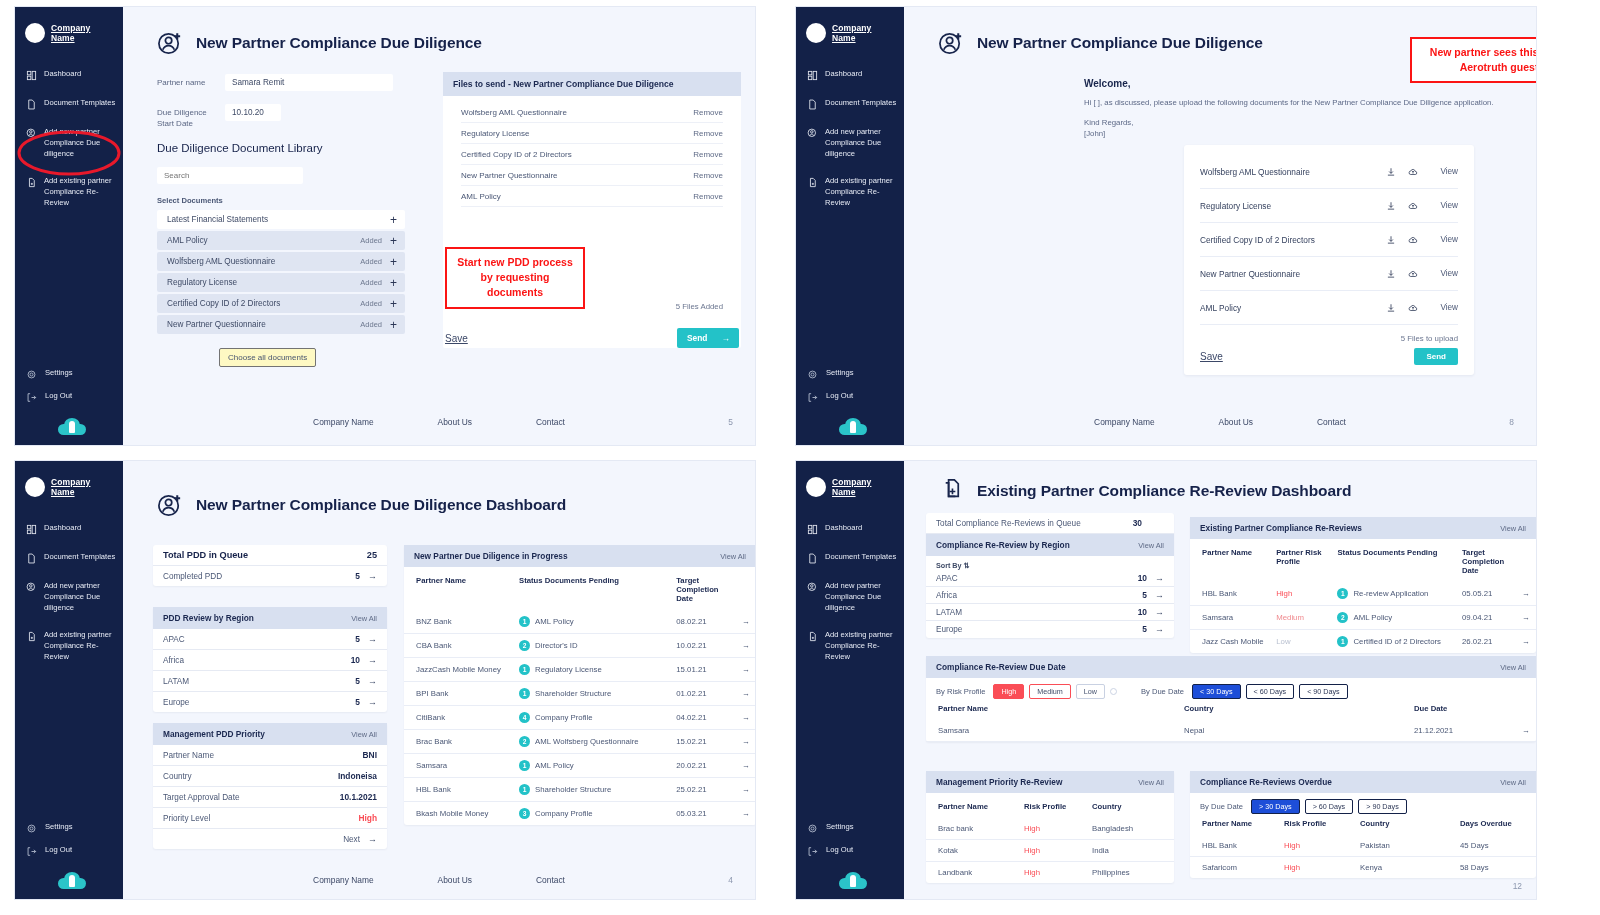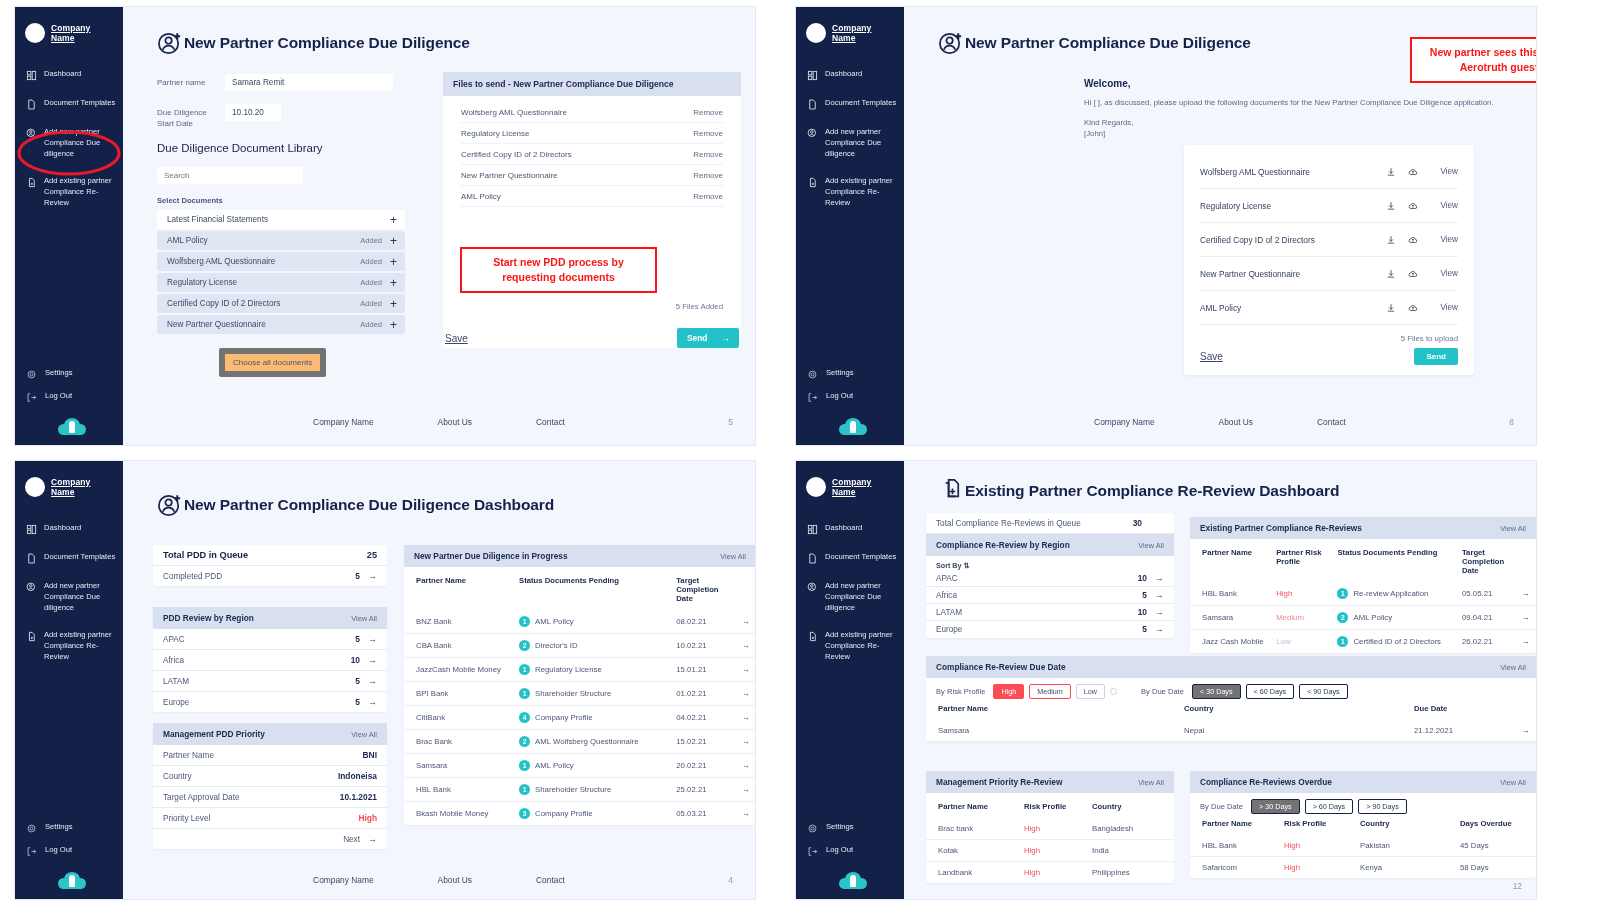--- a/index.html
+++ b/index.html
@@ -49,21 +49,21 @@
 
   
   .cloud { position: relative; width: 28px; height: 17px; }
   .cloud .c1 { position: absolute; left: 0; bottom: 0; width: 28px; height: 11px; background: #2bc4c9; border-radius: 7px; }
   .cloud .c2 { position: absolute; left: 6px; top: 0; width: 16px; height: 14px; background: #2bc4c9; border-radius: 50%; }
   .cloud .c3 { position: absolute; left: 11px; top: 3px; width: 6px; height: 12px; background: #fff; border-radius: 3px 3px 1px 1px; }
 
   
   .content { position: absolute; left: 108px; right: 0; top: 0; bottom: 0; }
 
-  .page-head { display: flex; align-items: center; gap: 0; padding: 22px 0 0 34px; }
+  .page-head { display: flex; align-items: center; gap: 12px; padding: 22px 0 0 34px; }
   .page-head .hico { width: 27px; height: 27px; color: #18254c; flex: 0 0 auto; }
   .page-head .hico svg { display: block; width: 27px; height: 27px; }
   .page-title { font-size: 15.5px; font-weight: bold; color: #16224a; letter-spacing: -.1px; }
 
   
   .form-area { padding: 18px 0 0 34px; width: 270px; }
   .frow { display: flex; align-items: flex-start; gap: 10px; margin-bottom: 13px; }
   .flabel { font-size: 8px; color: #5b6784; line-height: 1.4; width: 58px; flex: 0 0 auto; padding-top: 3px; }
   .finput {
     background: #fff; border: none; border-radius: 2px;
@@ -83,21 +83,21 @@
     display: flex; align-items: center; height: 19px;
     padding: 0 8px 0 10px; margin-bottom: 2px;
     background: #dfe5f2; border-radius: 2px; cursor: pointer;
   }
   .doc-row.first { background: #fff; }
   .doc-name { font-size: 8.2px; color: #3e4a66; flex: 1; }
   .doc-added { font-size: 7.5px; color: #6d788f; margin-right: 8px; }
   .doc-plus { font-size: 12px; color: #2c3756; line-height: 1; font-weight: 500; }
   .choose-btn {
     display: inline-block; margin: 12px 0 0 62px;
-    border: 6px solid #737373; border-radius: 2px; background: #fdba74;
+    border: 1px solid #737373; border-radius: 2px; background: #fef9c3;
     font-size: 8px; color: #48556f; padding: 4px 8px; cursor: pointer; font-family: inherit;
   }
 
   
   .files-card { position: absolute; left: 320px; top: 65px; width: 298px; background: #fff; border-radius: 2px; }
   .files-head { background: #d8e0f0; padding: 7px 10px; font-size: 8.6px; font-weight: bold; color: #1b2850; }
   .files-body { padding: 6px 18px 0 18px; min-height: 222px; position: relative; }
   .file-row {
     display: flex; align-items: center; justify-content: space-between;
     height: 21px; border-bottom: 1px solid #edf0f7;
@@ -194,21 +194,21 @@
   }
   .arrow-cell { text-align: right; color: #3d4a68; width: 18px; cursor: pointer; }
 
   .chip {
     display: inline-block; border-radius: 2px; font-size: 7.2px;
     padding: 2px 7px; margin-right: 5px; cursor: pointer;
     border: 1px solid #c9d1e2; color: #46536f; background: #fff;
   }
   .chip.sel-red { background: #fa4d56; border-color: #fa4d56; color: #fff; }
   .chip.out-red { border-color: #fa4d56; color: #3e4a66; }
-  .chip.sel-navy { background: #737373; border-color: #132148; color: #fff; }
+  .chip.sel-navy { background: #1d4ed8; border-color: #132148; color: #fff; }
   .chip.out-navy { border-color: #132148; color: #2c3756; }
   .filter-row { display: flex; align-items: center; padding: 6px 10px 2px 10px; }
   .filter-lbl { font-size: 7.6px; color: #4b5876; margin-right: 8px; }
   .circ-ghost { width: 7px; height: 7px; border-radius: 50%; border: 1px solid #ccd4e4; display: inline-block; }
 
   .sortby { font-size: 7.2px; font-weight: bold; color: #3e4a66; padding: 5px 10px 2px 10px; }
 </style>
 </head>
 <body>
 
@@ -375,21 +375,21 @@
         </div>
         <div class="files-foot">
           <span class="link-save">Save</span>
           <button class="send-btn">
             <span>Send</span>
             <span>→</span>
           </button>
         </div>
       </div>
 
-      <div class="annot" style="left:337px; top:240px; width:197px;">Start new PDD process by requesting documents</div>
+      <div class="annot" style="left:322px; top:240px; width:140px;">Start new PDD process by requesting documents</div>
 
       <div class="pfooter">
         <span>Company Name</span>
         <span>About Us</span>
         <span>Contact</span>
       </div>
       <div class="pagenum">5</div>
     </div>
   </div>
 

